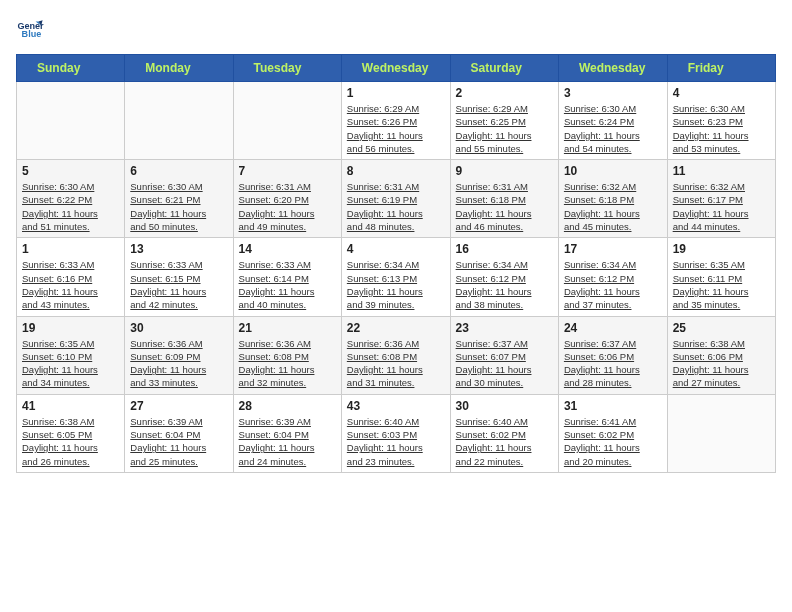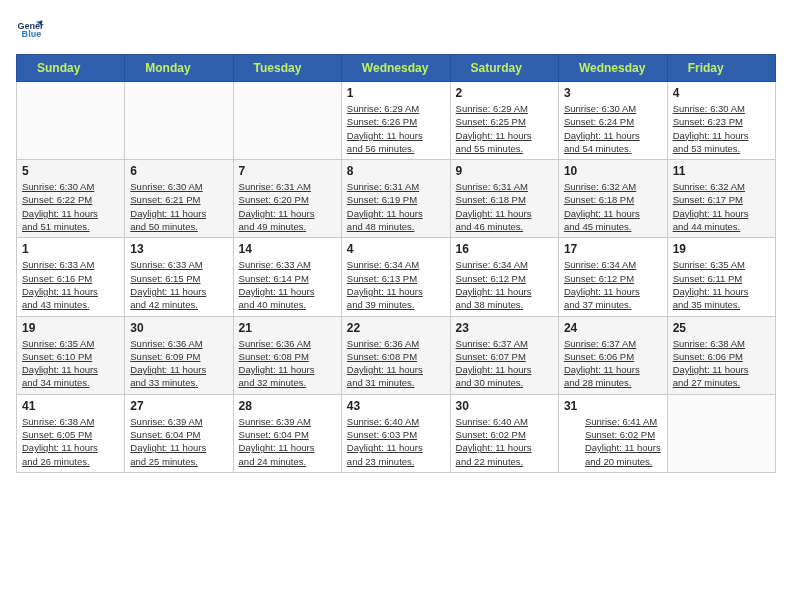--- a/index.html
+++ b/index.html
@@ -338,21 +338,21 @@
         </td>
         <td>
           <span class="day-num">30</span>
           <div class="day-info" style="white-space: pre-line;">Sunrise: 6:40 AM
 Sunset: 6:02 PM
 Daylight: 11 hours
 and 22 minutes.</div>
         </td>
         <td>
           <span class="day-num">31</span>
-          <div class="day-info" style="white-space: pre-line; margin-left: 21px;">Sunrise: 6:41 AM
+          <div class="day-info" style="white-space: pre-line;">Sunrise: 6:41 AM
 Sunset: 6:02 PM
 Daylight: 11 hours
 and 20 minutes.</div>
         </td>
         <td class="empty-cell"></td>
       </tr>
     </tbody>
 </table>
 
 </body></html>

